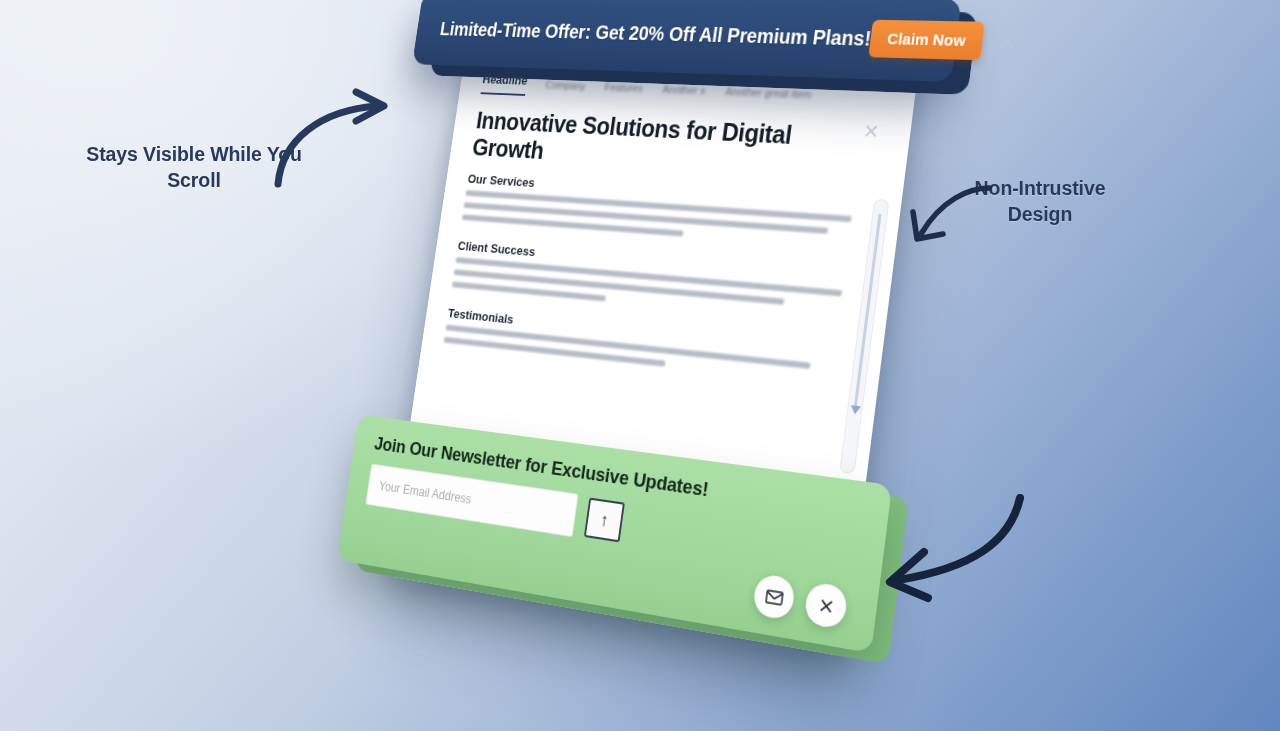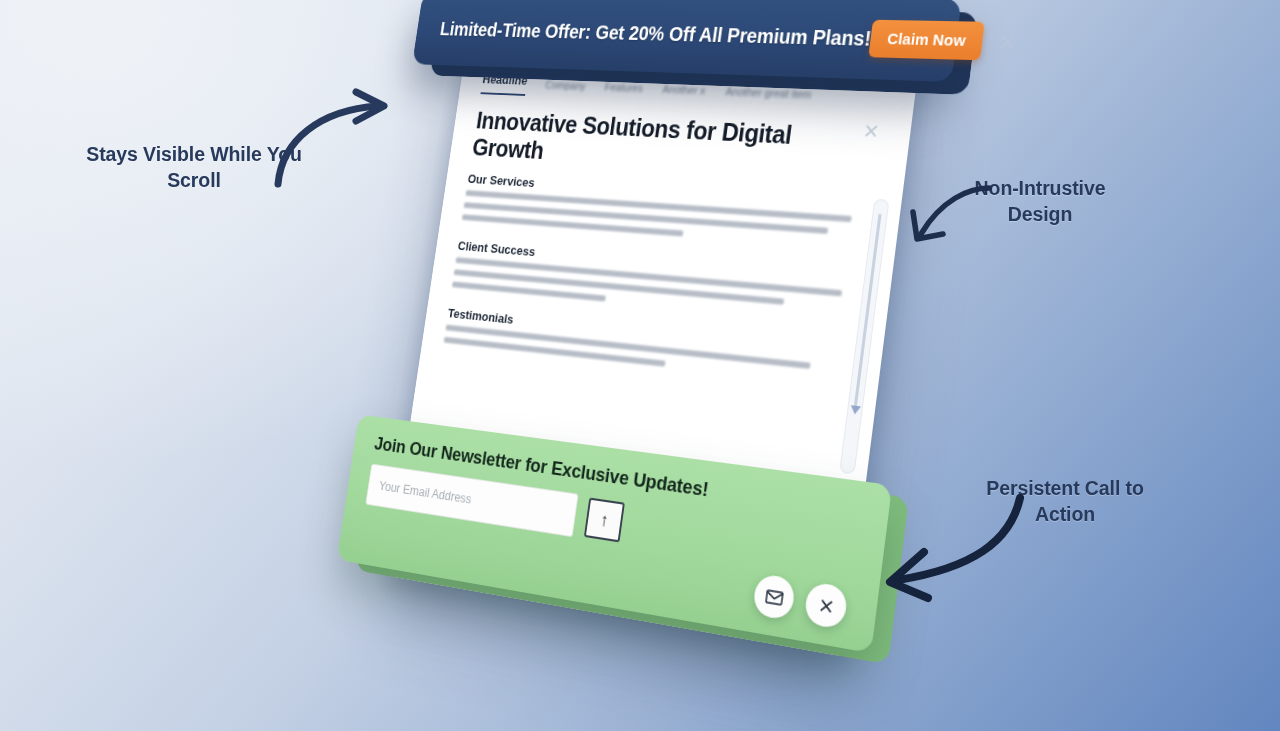--- a/index.html
+++ b/index.html
@@ -417,19 +417,18 @@
     <path d="M6 96 C10 52, 48 22, 106 18" stroke="#27395c" stroke-width="7" fill="none" stroke-linecap="round"></path>
     <path d="M84 4 L112 18 L84 33" stroke="#27395c" stroke-width="7" fill="none" stroke-linecap="round" stroke-linejoin="round"></path>
   </svg>
 
   <div class="anno" id="anno-right">Non-Intrustive Design</div>
   <svg class="anno-arrow" id="arrow-right" viewBox="0 0 90 80">
     <path d="M84 6 C64 6, 36 18, 16 52" stroke="#1d2e4c" stroke-width="5.5" fill="none" stroke-linecap="round"></path>
     <path d="M8 30 L12 57 L38 52" stroke="#1d2e4c" stroke-width="5.5" fill="none" stroke-linecap="round" stroke-linejoin="round"></path>
   </svg>
 
-  <div class="anno" id="anno-cta">Persistent Call to Action</div>
   <svg class="anno-arrow" id="arrow-cta" viewBox="0 0 160 110">
     <path d="M152 4 C142 48, 104 74, 30 86" stroke="#16233c" stroke-width="8" fill="none" stroke-linecap="round"></path>
     <path d="M56 58 L22 88 L60 104" stroke="#16233c" stroke-width="8" fill="none" stroke-linecap="round" stroke-linejoin="round"></path>
   </svg>
 
 </div>
 
 </body></html>

